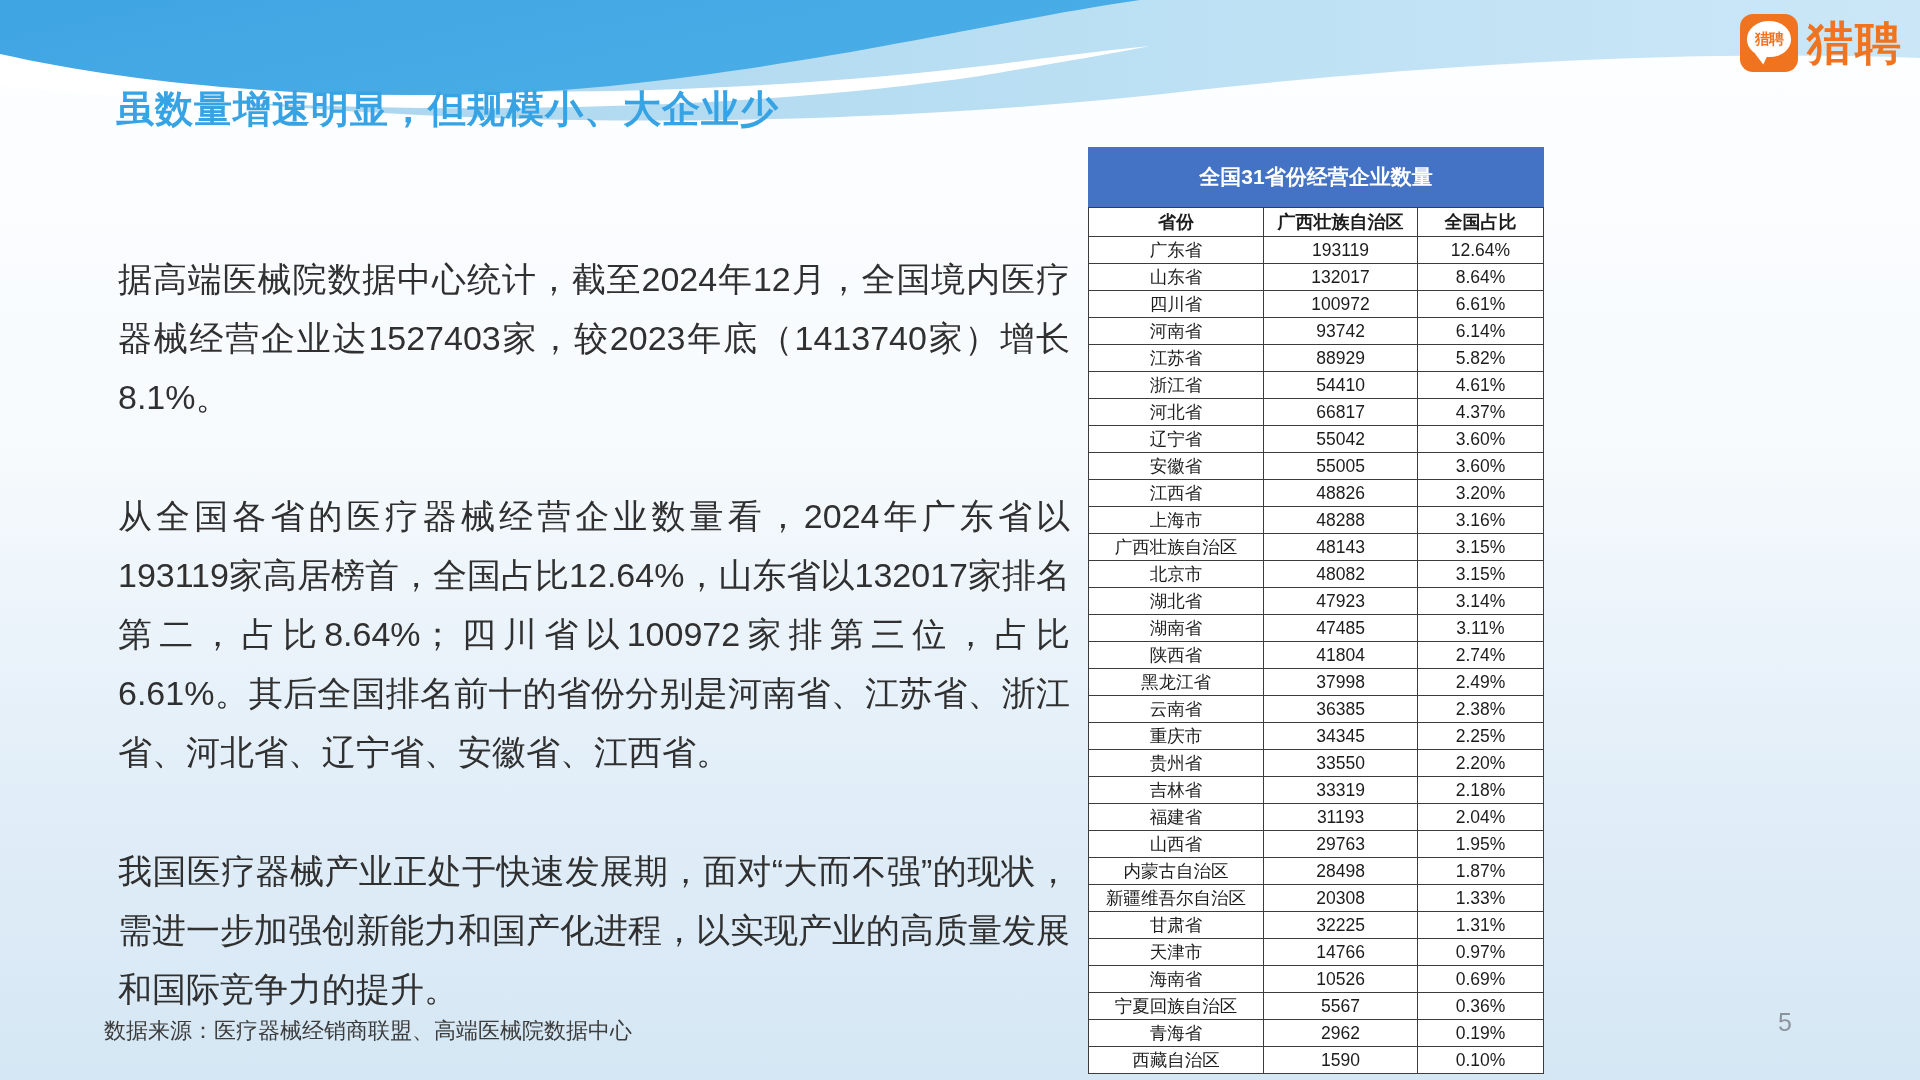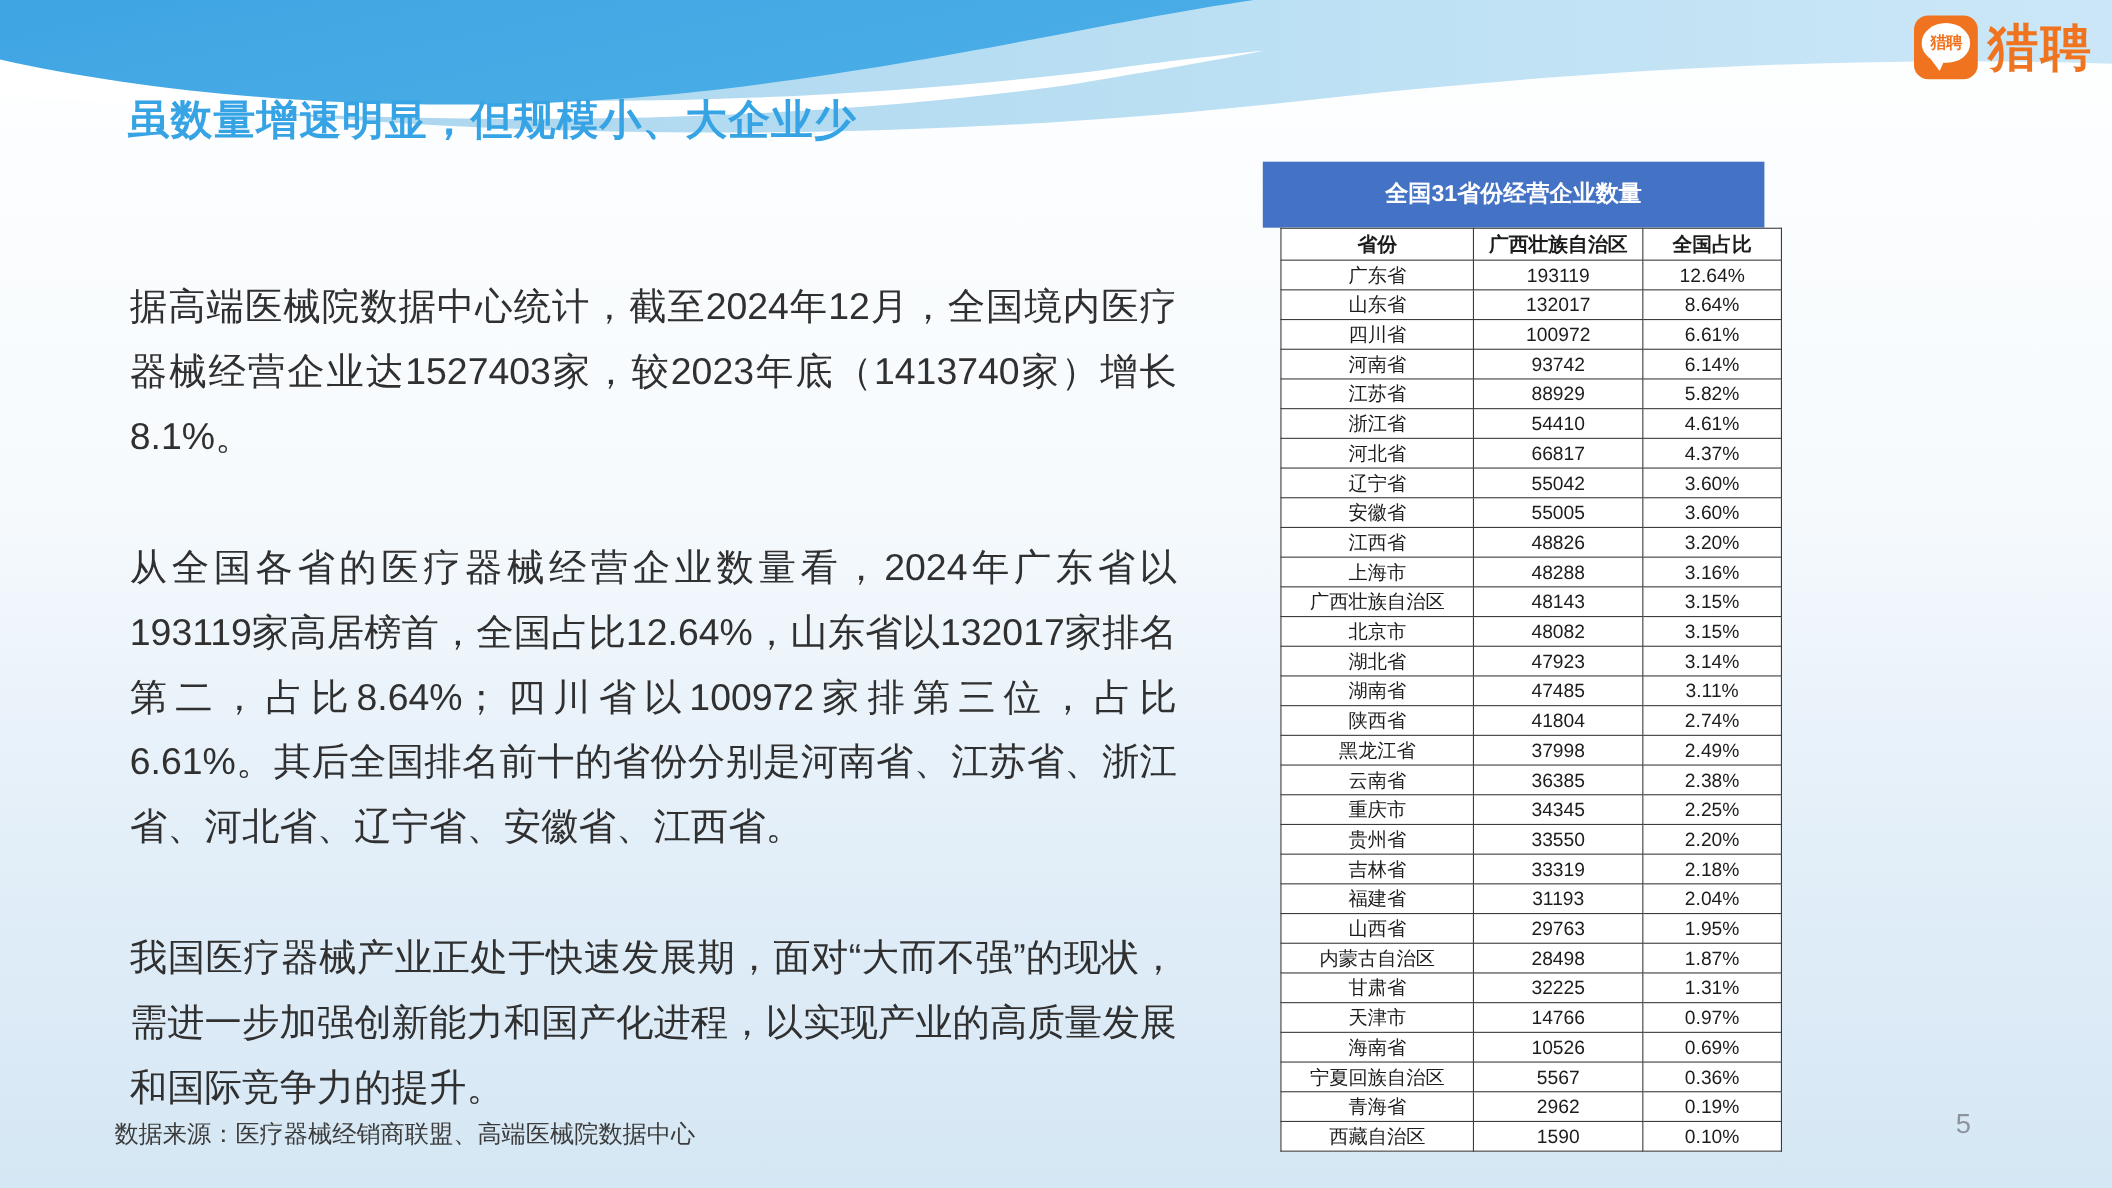--- a/index.html
+++ b/index.html
@@ -18,23 +18,23 @@
     border-left:10px solid transparent;border-right:3px solid transparent;border-top:10px solid #ffffff;transform:rotate(8deg);}
   .logo-bubble span{color:#f0741f;font-size:15px;font-weight:700;letter-spacing:-1px;}
   .logo-text{color:#f0741f;font-size:46px;font-weight:700;letter-spacing:2px;line-height:58px;}
   
   .page-title{position:absolute;left:116px;top:84px;margin:0;font-size:38px;font-weight:700;color:#36a3e4;letter-spacing:1px;white-space:nowrap;}
   .paragraphs{position:absolute;left:118px;top:250px;width:952px;}
   .paragraphs p{margin:0 0 60px 0;font-size:34px;line-height:59px;color:#303030;text-align:justify;}
   .source-note{position:absolute;left:104px;top:1016px;font-size:22px;color:#3c3c3c;}
   .page-number{position:absolute;left:1778px;top:1008px;font-size:25px;color:#8d939c;}
   
-  .table-wrap{position:absolute;left:1148px;top:147px;width:456px;}
+  .table-wrap{position:absolute;left:1088px;top:147px;width:456px;}
   .tbl-title{height:60px;line-height:60px;background:#4472c4;color:#ffffff;text-align:center;font-size:21px;font-weight:700;}
-  table.data{width:100%;border-collapse:collapse;background:#ffffff;table-layout:fixed;margin-left:16px;}
+  table.data{width:100%;border-collapse:collapse;background:#ffffff;table-layout:fixed;}
   table.data th,table.data td{border:1px solid #3c3c3c;text-align:center;padding:0;color:#1c1c1c;overflow:hidden;white-space:nowrap;}
   table.data th{height:28px;font-size:18px;font-weight:600;}
   table.data td{height:26px;font-size:17.5px;font-weight:400;}
   col.c1{width:38.5%;} col.c2{width:33.8%;} col.c3{width:27.7%;}
 </style>
 </head>
 <body>
 
 <div class="slide">
 
@@ -204,20 +204,25 @@
             <td>山西省</td>
             <td>29763</td>
             <td>1.95%</td>
           </tr>
           <tr>
             <td>内蒙古自治区</td>
             <td>28498</td>
             <td>1.87%</td>
           </tr>
           <tr>
+            <td>新疆维吾尔自治区</td>
+            <td>20308</td>
+            <td>1.33%</td>
+          </tr>
+          <tr>
             <td>甘肃省</td>
             <td>32225</td>
             <td>1.31%</td>
           </tr>
           <tr>
             <td>天津市</td>
             <td>14766</td>
             <td>0.97%</td>
           </tr>
           <tr>

